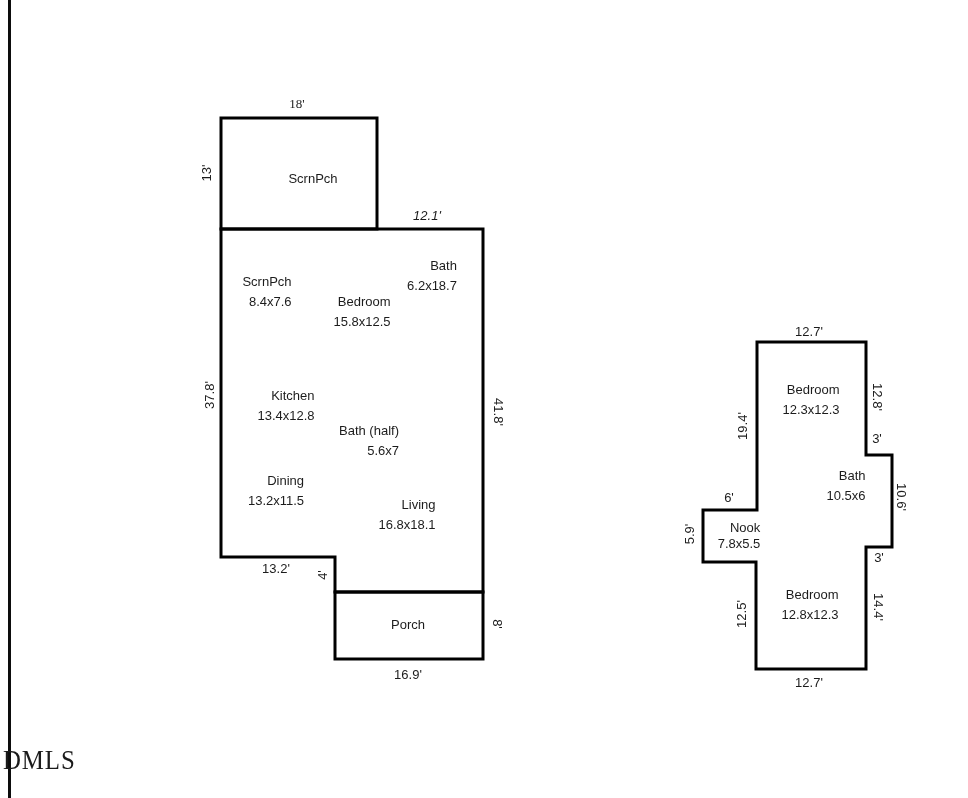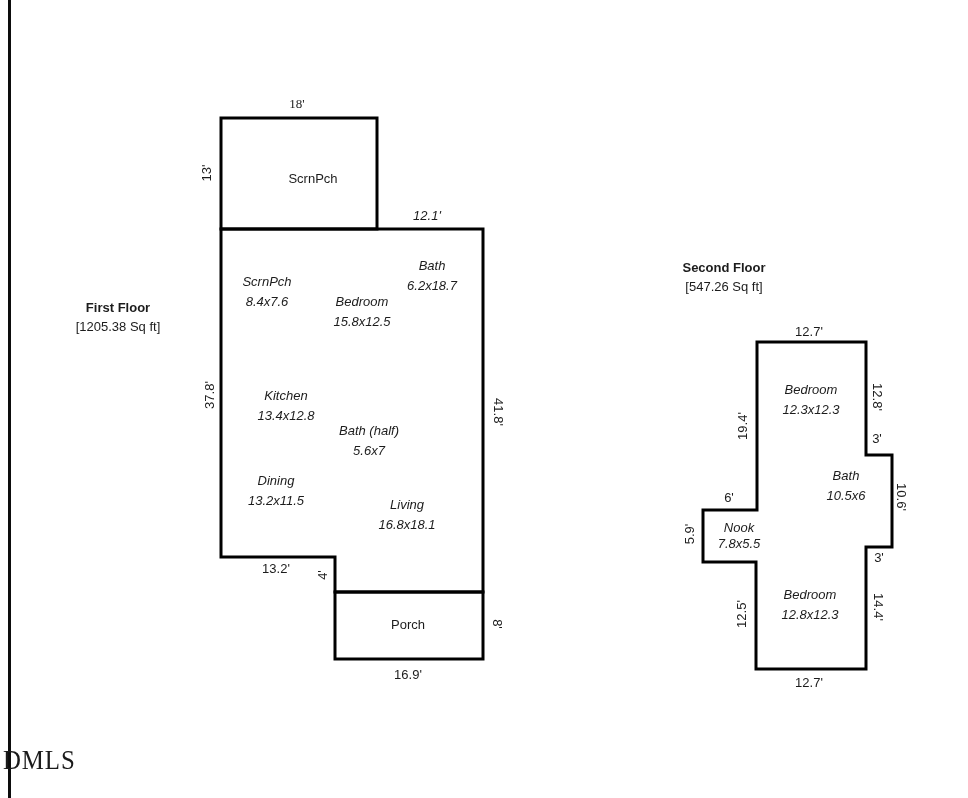--- a/index.html
+++ b/index.html
@@ -15,21 +15,21 @@
   .lbl {
     position: absolute;
     font-size: 13px;
     line-height: 1;
     color: #1c1c1c;
     white-space: nowrap;
     transform: translate(-50%, -50%);
   }
   .ccw { transform: translate(-50%, -50%) rotate(-90deg); }
   .cw  { transform: translate(-50%, -50%) rotate(90deg); }
-  .room { text-align: center; line-height: 20px; font-style: italic; }
+  .room { text-align: right; line-height: 20px; }
   .hdr  { text-align: center; line-height: 19px; }
   .hdr-title { font-weight: bold; }
   #left-border {
     position: absolute; left: 8px; top: 0; width: 3px; height: 798px;
     background: #0d0d0d;
   }
   #watermark {
     position: absolute; left: 3px; top: 747px;
     font-family: "Liberation Serif", serif;
     font-size: 27px; line-height: 1; color: #1a1a1a;
@@ -49,24 +49,20 @@
       <rect x="221" y="118" width="156" height="111"></rect>
 
       <path d="M221 229 H483 V592 H335 V557 H221 Z"></path>
 
       <rect x="335" y="592" width="148" height="67"></rect>
 
       <path d="M757 342 H866 V455 H892 V547 H866 V669 H756 V562 H703 V510 H757 Z"></path>
     </g>
   </svg>
 
-  <div class="lbl hdr" style="left:118px; top:317px;">
-    <div class="hdr-title">First Floor</div>
-    <div>[1205.38 Sq ft]</div>
-  </div>
 
   <div class="lbl" style="left:299px; top:178px;margin-left:14px;">ScrnPch</div>
 
   <div class="lbl room" style="left:267px; top:292px;">
     <div>ScrnPch</div>
     <div>8.4x7.6</div>
   </div>
 
   <div class="lbl room" style="left:432px; top:276px;">
     <div>Bath</div>
@@ -103,24 +99,20 @@
   <div class="lbl" style="left:297px; top:103px;font-family:Liberation Serif, serif;">18'</div>
   <div class="lbl ccw" style="left:206px; top:173px;">13'</div>
   <div class="lbl" style="left:427px; top:215px;font-style:italic;">12.1'</div>
   <div class="lbl ccw" style="left:209px; top:395px;">37.8'</div>
   <div class="lbl cw" style="left:498px; top:412px;">41.8'</div>
   <div class="lbl" style="left:276px; top:568px;">13.2'</div>
   <div class="lbl ccw" style="left:322px; top:575px;">4'</div>
   <div class="lbl" style="left:408px; top:674px;text-align:center;">16.9'</div>
   <div class="lbl cw" style="left:497px; top:624px;">8'</div>
 
-  <div class="lbl hdr" style="left:724px; top:277px;">
-    <div class="hdr-title">Second Floor</div>
-    <div>[547.26 Sq ft]</div>
-  </div>
 
   <div class="lbl room" style="left:811px; top:400px;">
     <div>Bedroom</div>
     <div>12.3x12.3</div>
   </div>
 
   <div class="lbl room" style="left:846px; top:486px;">
     <div>Bath</div>
     <div>10.5x6</div>
   </div>

